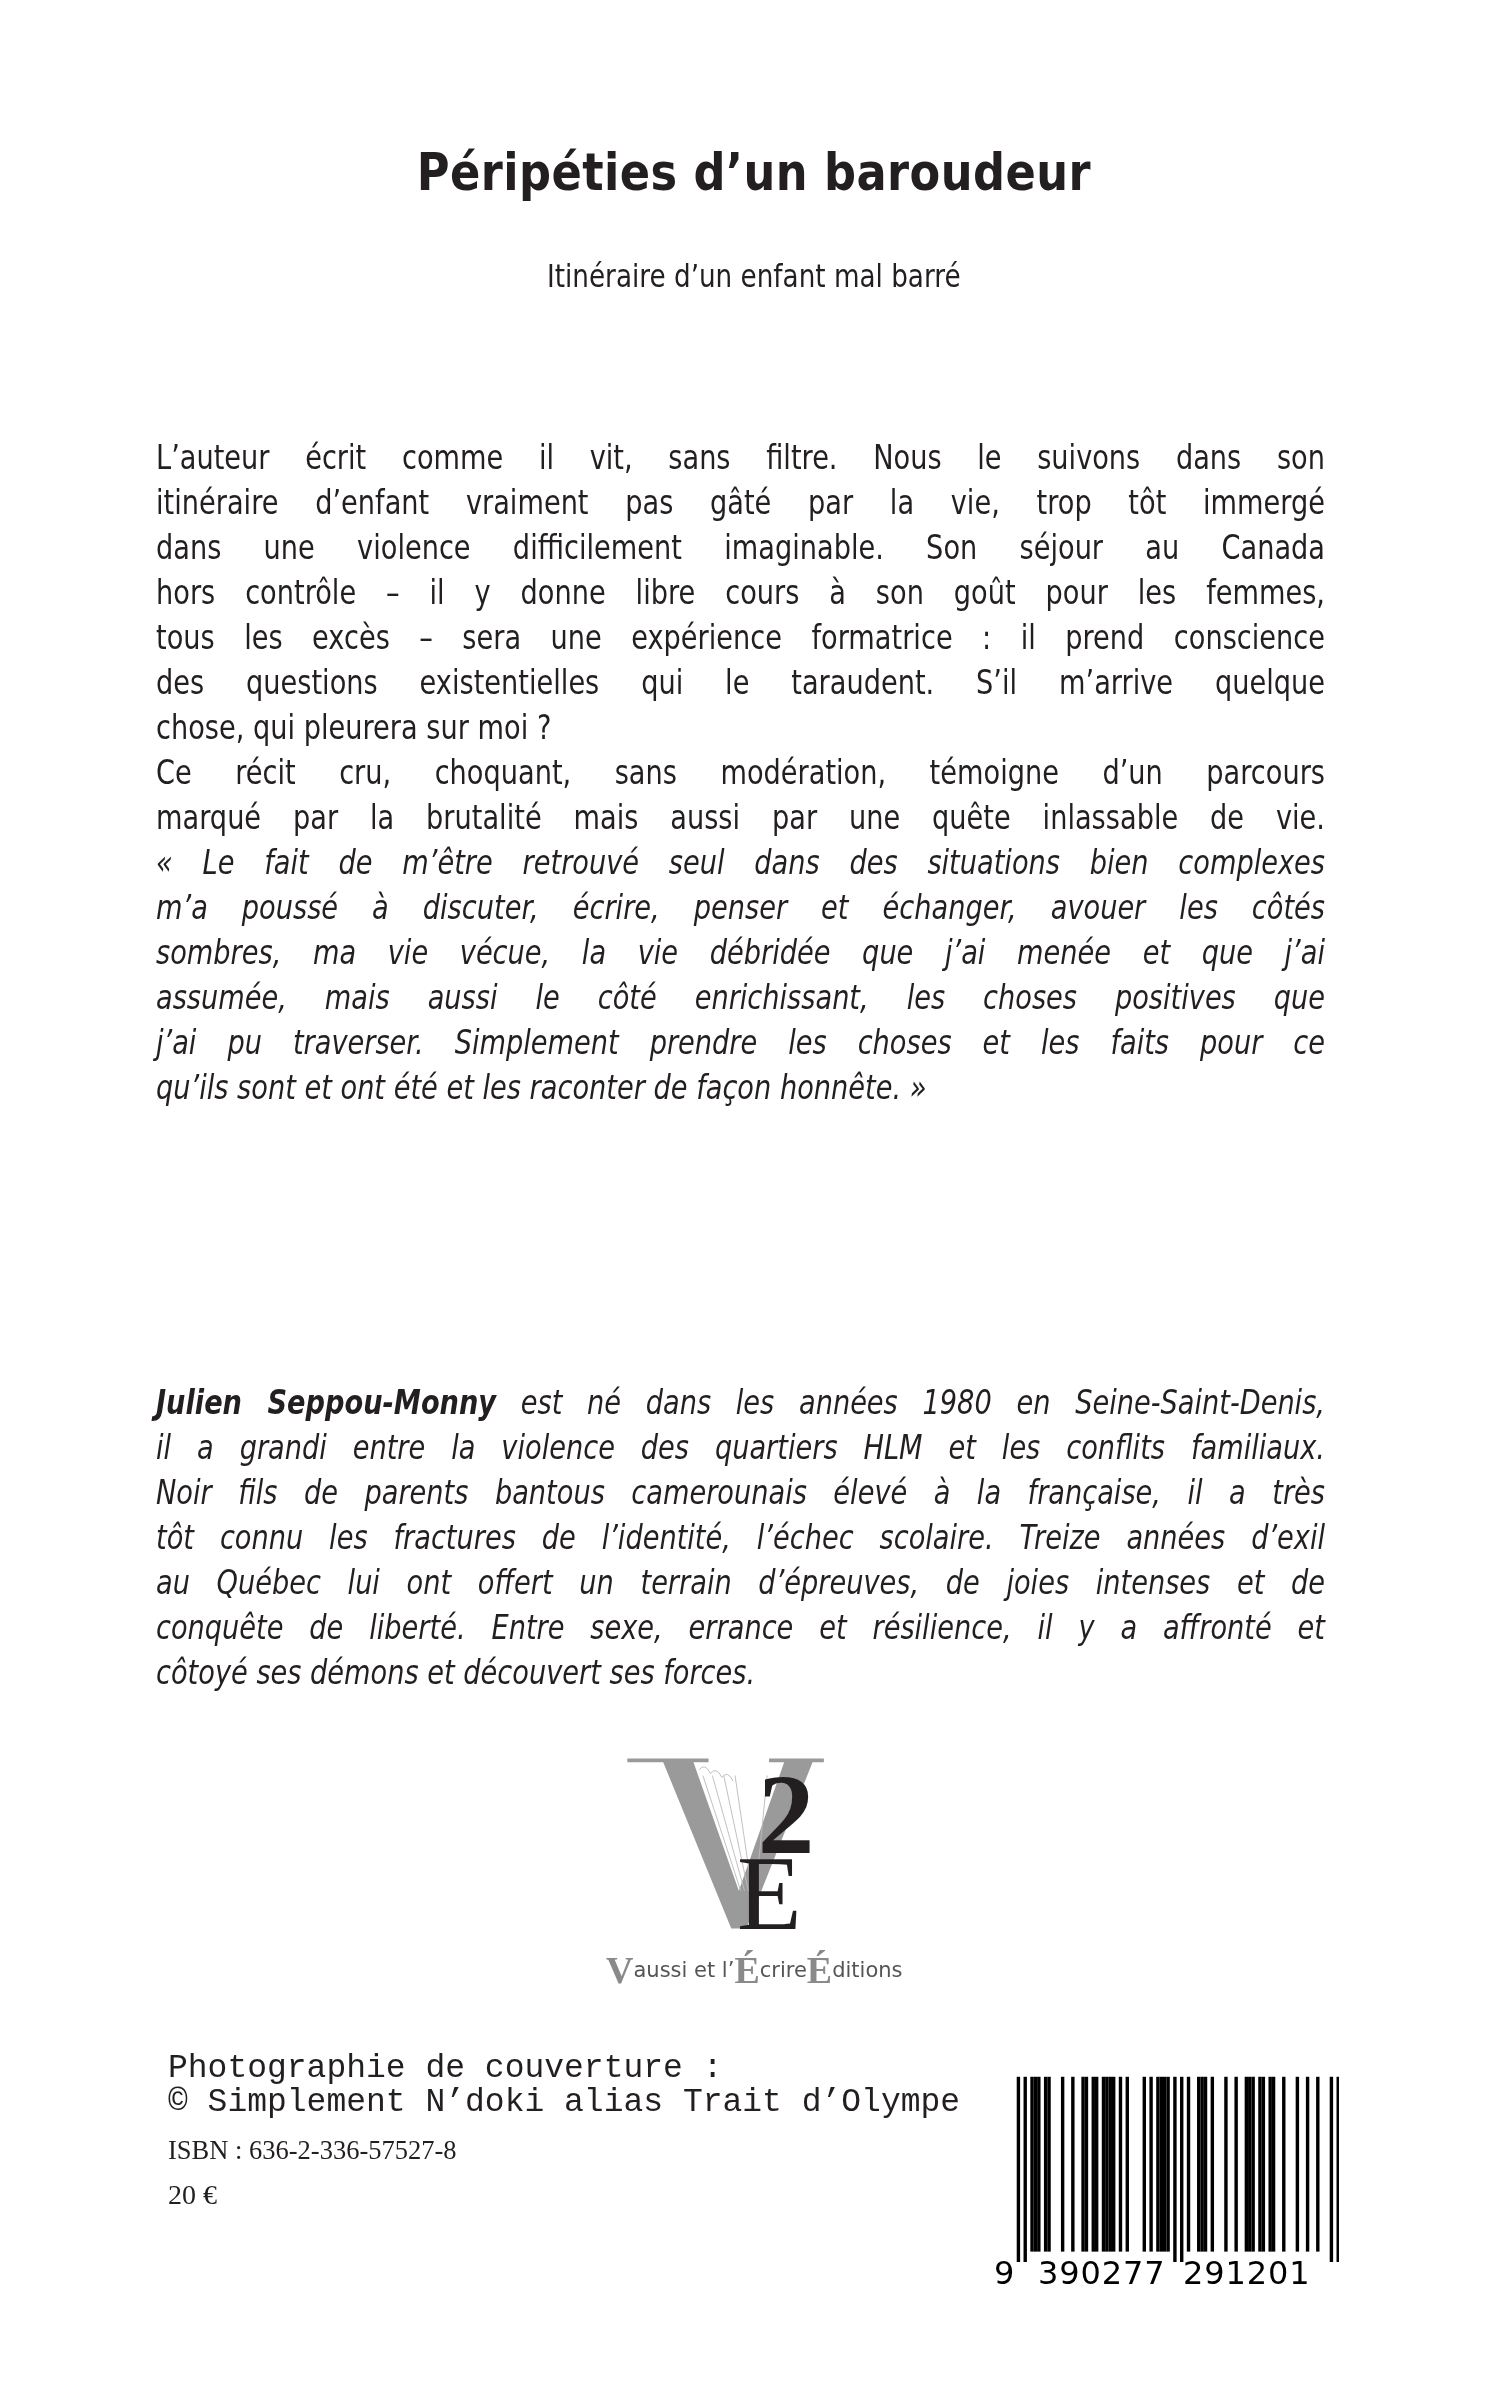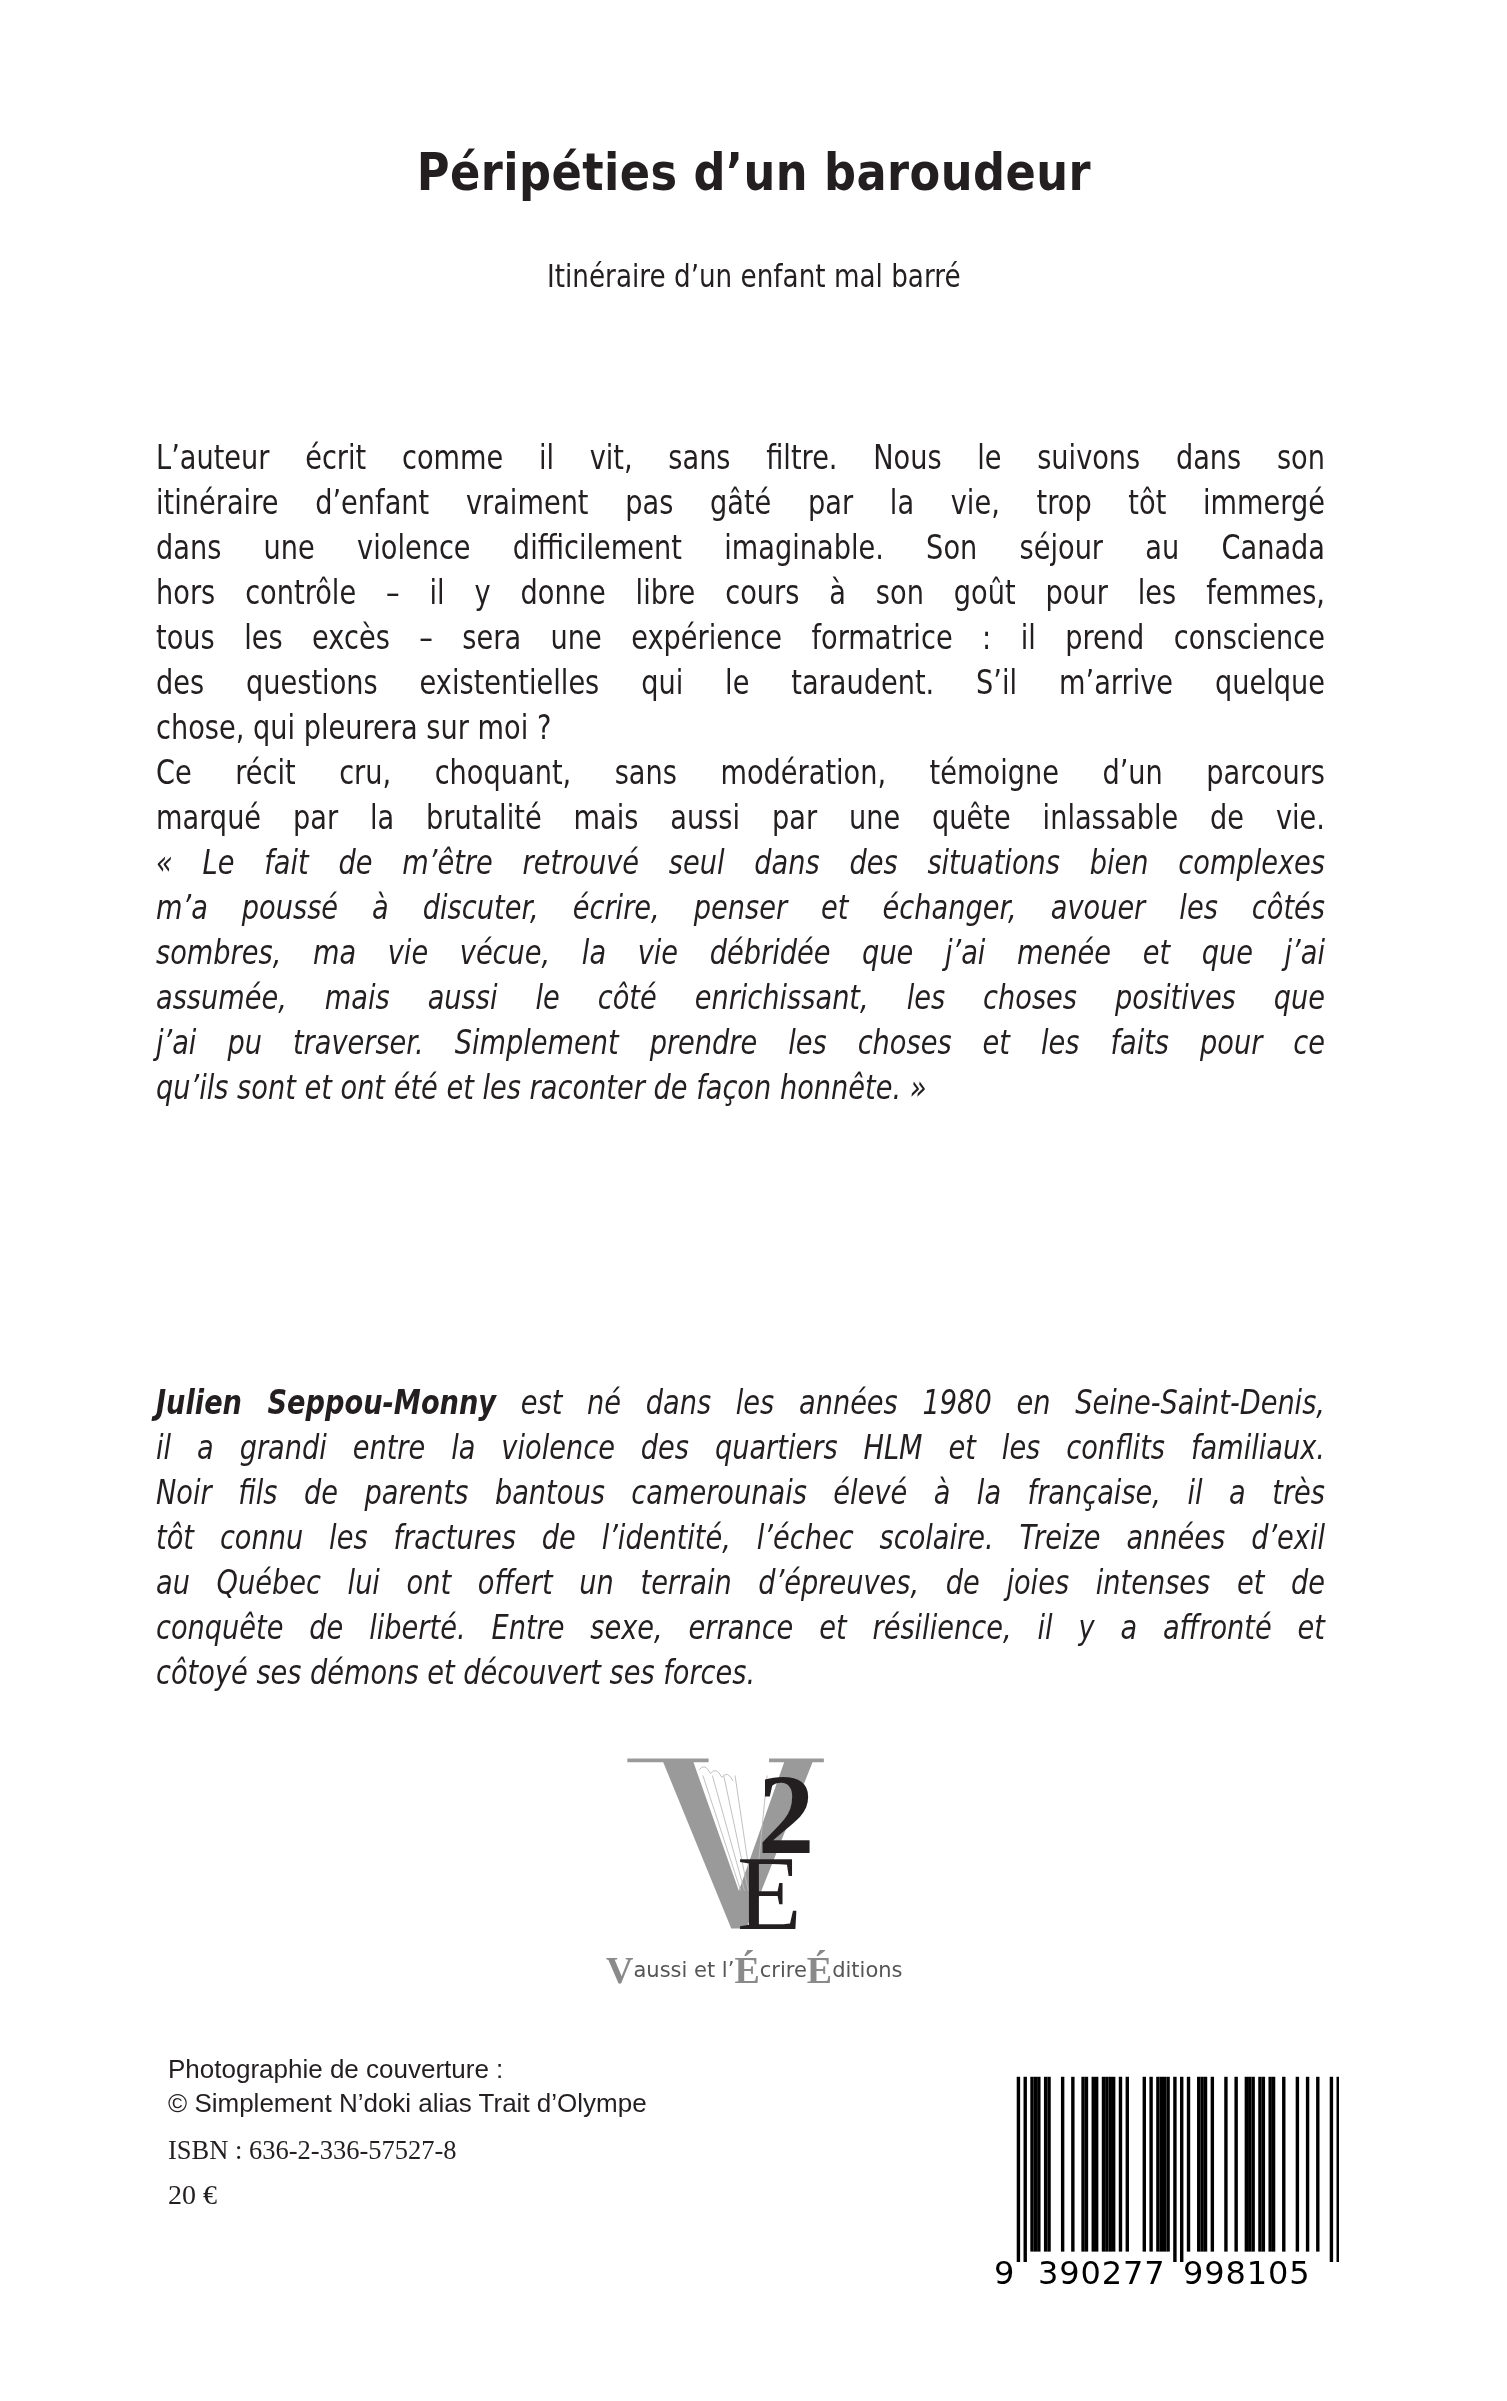--- a/index.html
+++ b/index.html
@@ -32,21 +32,21 @@
   .blurb { top: 435px; }
   .bio { top: 1380px; }
 
   .logo { position: absolute; left: 625px; top: 1749px; width: 256px; height: 189px; }
   .logo-caption {
     position: absolute; left: 606px; top: 1948px; width: 293px; text-align: center;
     font-size: 21px; color: #555; font-family: "DejaVu Sans", sans-serif; white-space: nowrap;
   }
   .logo-caption .big { font-family: "Liberation Serif", serif; font-size: 38px; color: #8a8a8a; font-weight: bold; vertical-align: -5.7px; }
 
-  .credits { position: absolute; left: 168px; top: 2052px; font-size: 26px; line-height: 34px; font-family: Liberation Sans, sans-serif; }
+  .credits { position: absolute; left: 168px; top: 2052px; font-size: 33px; line-height: 34px; font-family: Liberation Mono, monospace; }
   .isbn { position: absolute; left: 168px; top: 2135px; font-size: 26.5px; font-family: "Liberation Serif", serif; }
   .price { position: absolute; left: 168px; top: 2179px; font-size: 28px; font-family: Liberation Serif, serif; }
 
   .barcode { position: absolute; left: 994px; top: 2073px; width: 345px; height: 227px; }
   .barcode-digits {
     position: absolute; top: 2254px; font-family: "DejaVu Sans", sans-serif; font-size: 32px; color: #000;
     letter-spacing: 0.9px;
   }
 </style>
 </head>
@@ -159,16 +159,16 @@
         <rect x="304.8" y="4" width="3.6" height="185" fill="#000"></rect>
         <rect x="319.2" y="4" width="3.6" height="185" fill="#000"></rect>
         <rect x="330.0" y="4" width="3.6" height="185" fill="#000"></rect>
         <rect x="340.8" y="4" width="3.6" height="185" fill="#000"></rect>
         <rect x="355.2" y="4" width="3.6" height="200" fill="#000"></rect>
         <rect x="362.4" y="4" width="3.6" height="200" fill="#000"></rect>
       </svg>
   </div>
   <div class="barcode-digits" style="left:994px;">9</div>
   <div class="barcode-digits" style="left:1038px;">390277</div>
-  <div class="barcode-digits" style="left:1183px;">998105</div>
+  <div class="barcode-digits" style="left:1183px;">291201</div>
 
 </div>
 
 
 </body></html>

